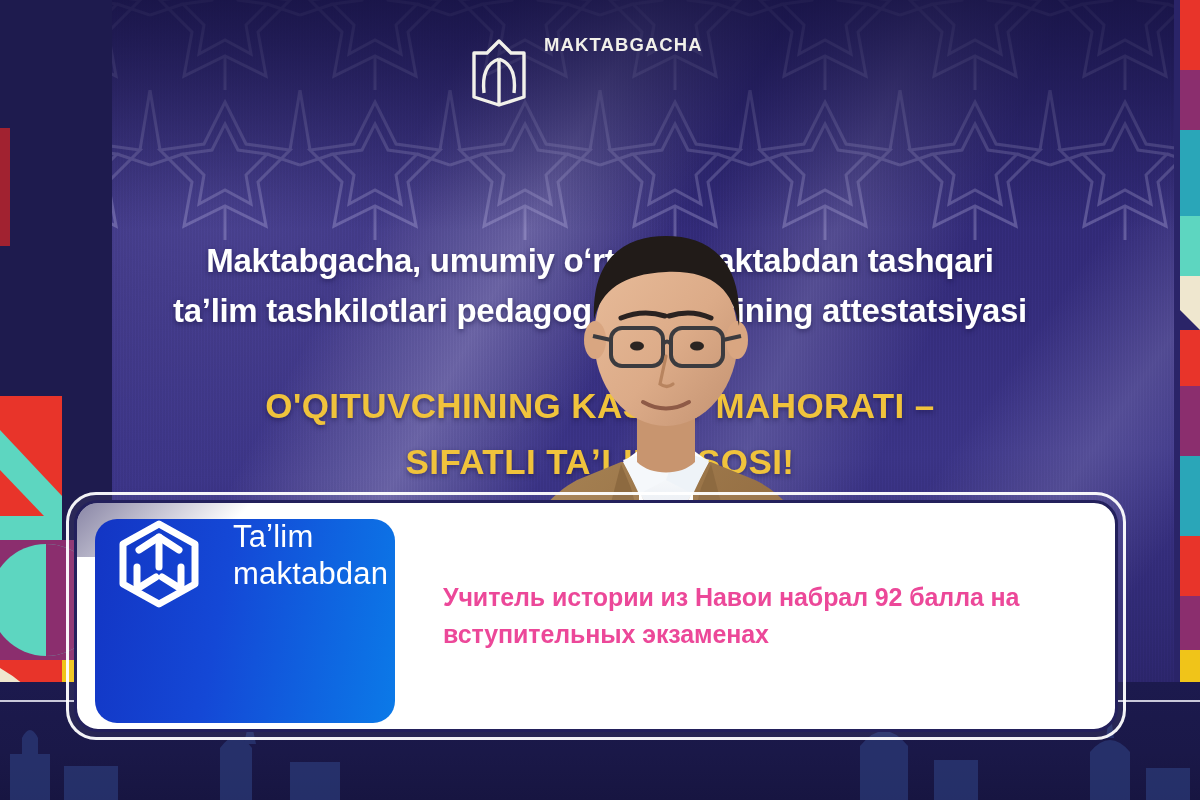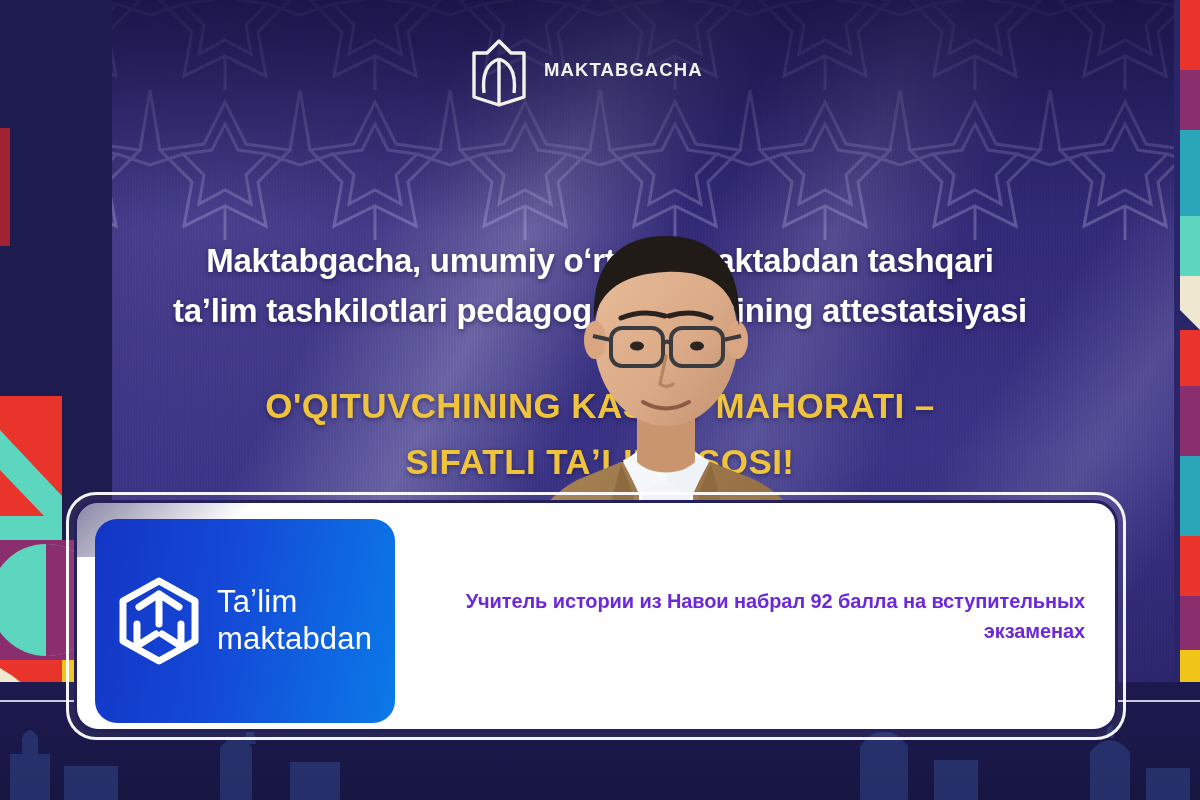--- a/index.html
+++ b/index.html
@@ -112,54 +112,54 @@
   }
 
   
   .brand-tile {
     position: absolute;
     left: 18px; top: 16px;
     width: 300px; height: 204px;
     border-radius: 22px;
     background: linear-gradient(100deg, #1335c4 0%, #1448d6 42%, #0b7ae8 100%);
     display: flex;
-    align-items: center;
-    gap: 16px;
+    align-items: flex-start;
+    gap: 32px;
     padding-left: 22px;
     flex: none;
   }
   .brand-logo { width: 84px; height: 90px; flex: none; }
   .brand-words {
     color: #ffffff;
     font-size: 31px;
     font-weight: 400;
     line-height: 1.18;
     letter-spacing: .2px;
   }
   .brand-words span { display: block; }
 
   
   .headline {
     margin-left: 348px;
     padding: 0 30px 0 18px;
     width: 704px;
-    text-align: right;
-    color: #6d28d9;
-    font-size: 20px;
+    text-align: left;
+    color: #ec4899;
+    font-size: 25px;
     font-weight: bold;
     line-height: 1.5;
     letter-spacing: -0.1px;
   }
 
   
   .ministry {
     position: absolute;
     left: 470px; top: 33px;
     display: flex;
-    align-items: center;
+    align-items: flex-start;
     gap: 16px;
   }
   .ministry-mark { width: 58px; height: 72px; flex: none; margin-top: 2px; }
   .ministry-text {
     color: #f2f1ea;
     font-size: 18.5px;
     font-weight: bold;
     line-height: 1.28;
     letter-spacing: 1.1px;
   }

